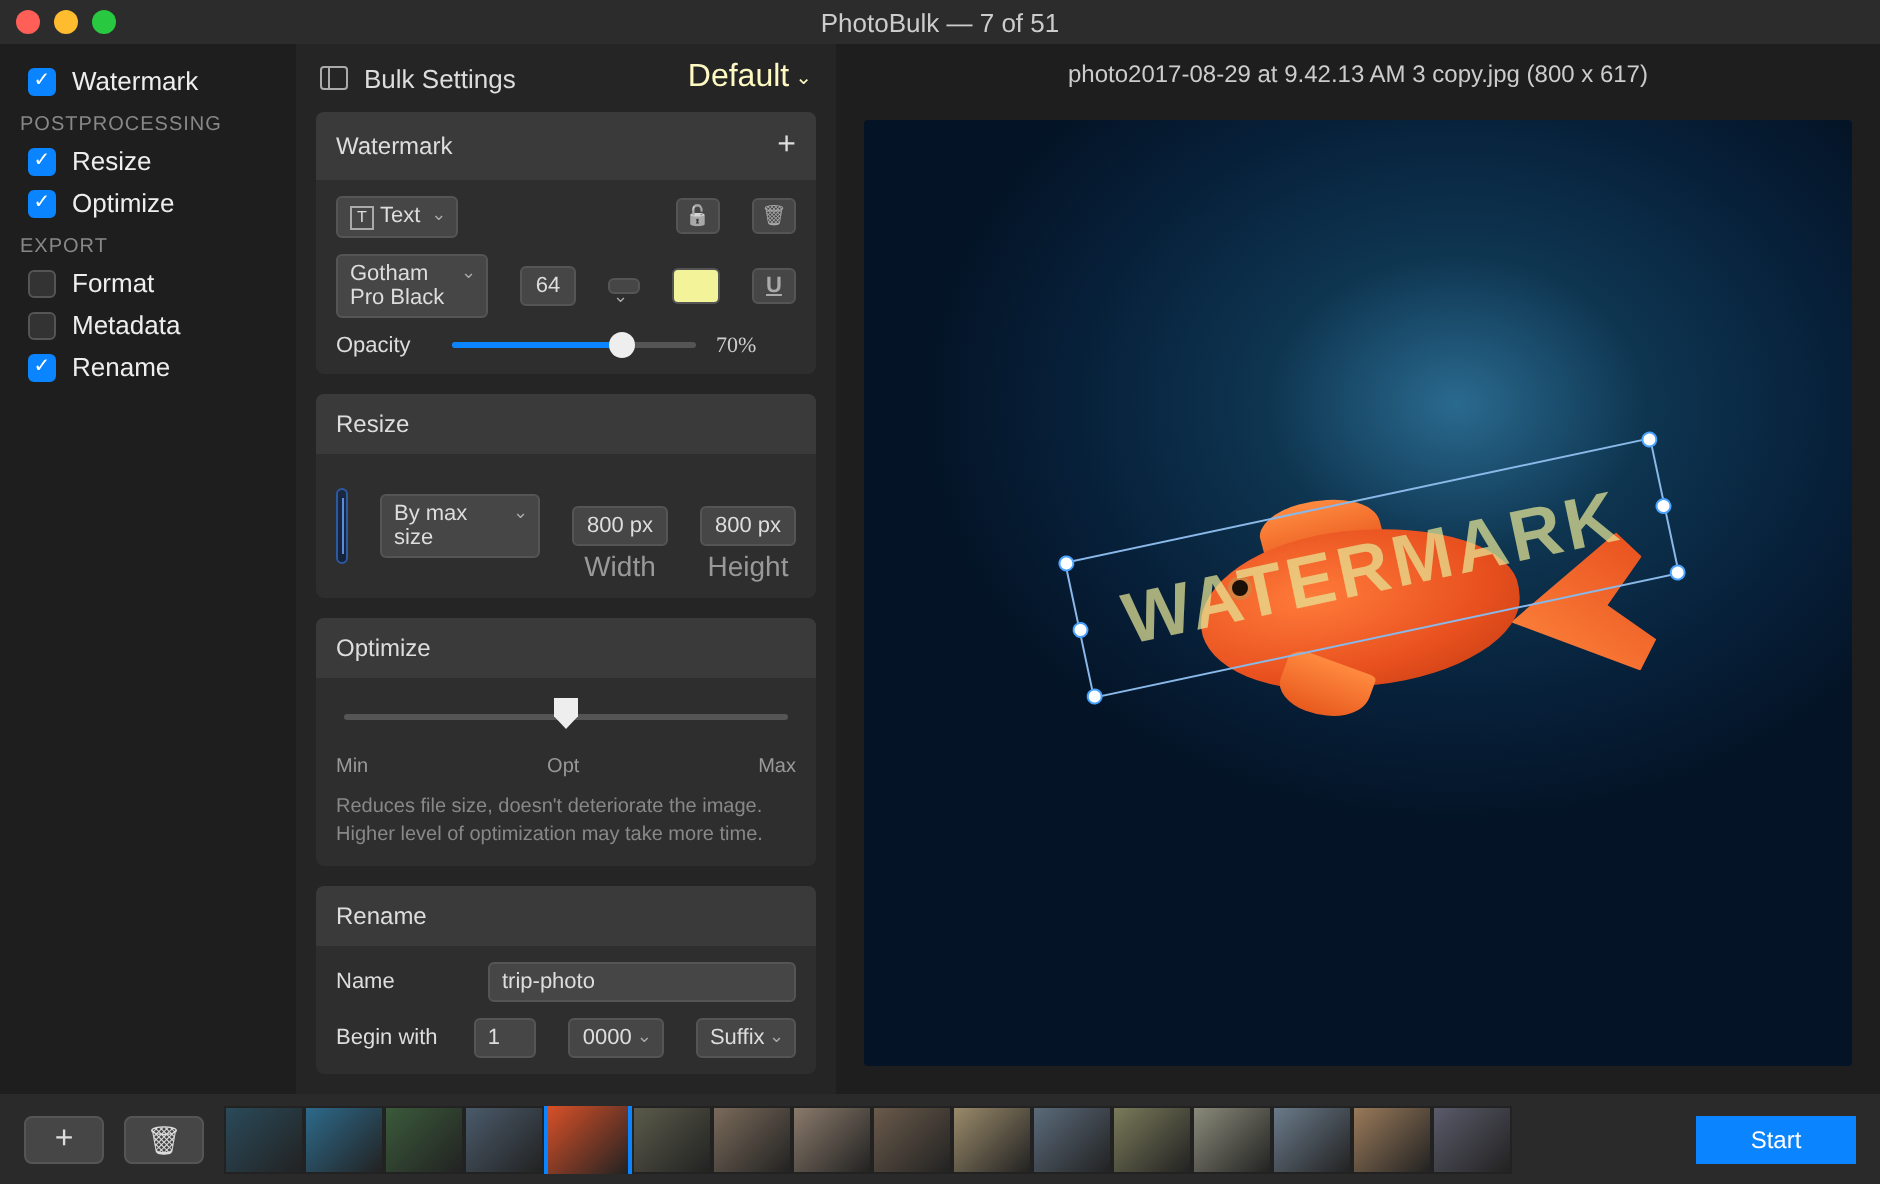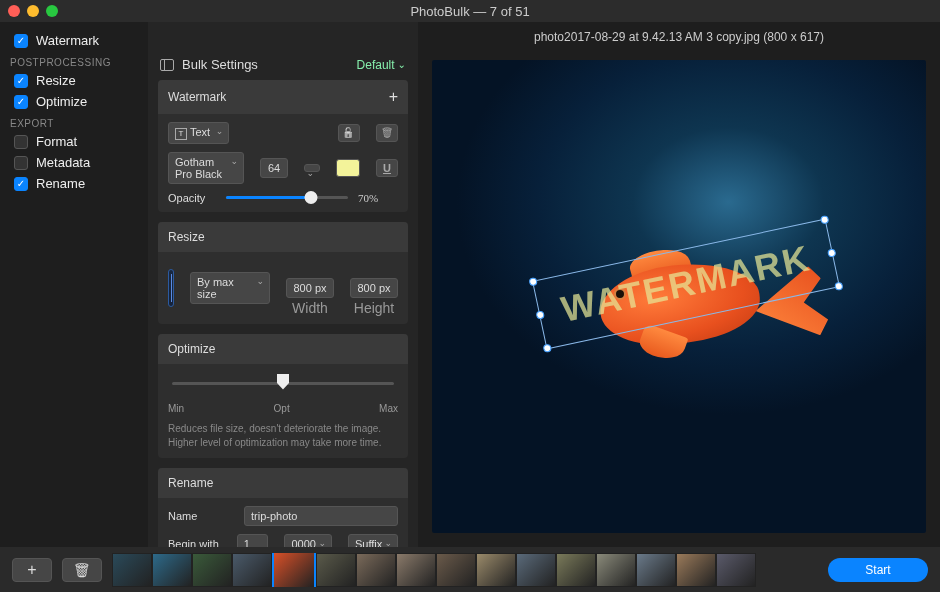--- a/index.html
+++ b/index.html
@@ -13,25 +13,25 @@
 
 .main { display: flex; height: 525px; }
 .sidebar { width: 148px; background: #1e1e1e; padding: 8px 0; }
 .side-group-label { color: #888; font-size: 10px; padding: 6px 10px 2px; text-transform: uppercase; letter-spacing: .5px; }
 .side-item { display: flex; align-items: center; gap: 8px; padding: 3px 14px; cursor: default; font-size: 13px; color: #eee; }
 .chk { width: 14px; height: 14px; border-radius: 3px; border: 1px solid #555; background: #333; display: inline-flex; align-items: center; justify-content: center; }
 .chk.on { background: #0a84ff; border-color: #0a84ff; }
 .chk.on::after { content: "✓"; color: #fff; font-size: 10px; line-height: 1; }
 
 .settings { width: 270px; background: #252525; display: flex; flex-direction: column; }
-.settings-hdr { display: flex; align-items: center; justify-content: space-between; padding: 8px 12px; background: #252525; margin-top: 27px; }
+.settings-hdr { display: flex; align-items: center; justify-content: space-between; padding: 8px 12px; background: #252525; }
 .settings-hdr-left { display: flex; align-items: center; gap: 8px; font-size: 13px; }
 .bulk-ic { width: 14px; height: 12px; border: 1px solid #aaa; border-radius: 2px; position: relative; }
 .bulk-ic::before { content: ""; position: absolute; left: 3px; top: -1px; bottom: -1px; width: 1px; background: #aaa; }
-.preset { color: #86efac; font-size: 12px; display: flex; align-items: center; gap: 3px; }
+.preset { color: #fef9c3; font-size: 16px; display: flex; align-items: center; gap: 3px; }
 .preset::after { content: "⌄"; font-size: 10px; }
 
 .settings-body { flex: 1; overflow: auto; padding: 0 10px 10px; }
 .panel { background: #2e2e2e; border-radius: 4px; margin-bottom: 10px; }
 .panel-hdr { display: flex; align-items: center; justify-content: space-between; padding: 8px 10px; background: #3a3a3a; border-radius: 4px 4px 0 0; font-size: 12px; }
 .panel-body { padding: 8px 10px; display: flex; flex-direction: column; gap: 8px; }
 
 .row { display: flex; align-items: center; gap: 16px; }
 .select { background: #464646; border: 1px solid #555; border-radius: 3px; padding: 3px 18px 3px 6px; font-size: 11px; color: #ddd; position: relative; }
 .select::after { content: "⌄"; position: absolute; right: 5px; top: 3px; font-size: 9px; color: #aaa; }
@@ -74,21 +74,21 @@
 .handle { position: absolute; width: 8px; height: 8px; background: #fff; border: 1px solid #4aa3ff; border-radius: 50%; }
 .h-tl { left: -4px; top: -4px; } .h-tr { right: -4px; top: -4px; }
 .h-bl { left: -4px; bottom: -4px; } .h-br { right: -4px; bottom: -4px; }
 .h-ml { left: -4px; top: calc(50% - 4px); } .h-mr { right: -4px; top: calc(50% - 4px); }
 
 .bottombar { height: 45px; background: #2a2a2a; display: flex; align-items: center; padding: 0 12px; gap: 10px; }
 .tb-btn { width: 40px; height: 24px; background: #464646; border: 1px solid #555; border-radius: 4px; display: flex; align-items: center; justify-content: center; color: #ddd; font-size: 14px; }
 .thumbs { flex: 1; display: flex; gap: 0; overflow: hidden; height: 34px; }
 .thumb { width: 40px; height: 34px; background: #334455; border: 1px solid #222; flex-shrink: 0; }
 .thumb.sel { border: 2px solid #0a84ff; width: 44px; height: 38px; margin-top: -2px; }
-.start-btn { width: 100px; height: 24px; background: #0a84ff; color: #fff; border-radius: 12px; display: flex; align-items: center; justify-content: center; font-size: 12px; }
+.start-btn { width: 80px; height: 24px; background: #0a84ff; color: #fff; border-radius: 0; display: flex; align-items: center; justify-content: center; font-size: 12px; }
 
 .plus-ic { font-size: 16px; font-weight: 300; color: #ddd; }
 .txt-ic { display: inline-flex; align-items: center; justify-content: center; width: 12px; height: 12px; border: 1px solid #aaa; font-size: 8px; margin-right: 3px; }
 </style>
 </head>
 <body>
 
 <div class="titlebar">
   <div class="traffic">
     <div class="dot red"></div>

